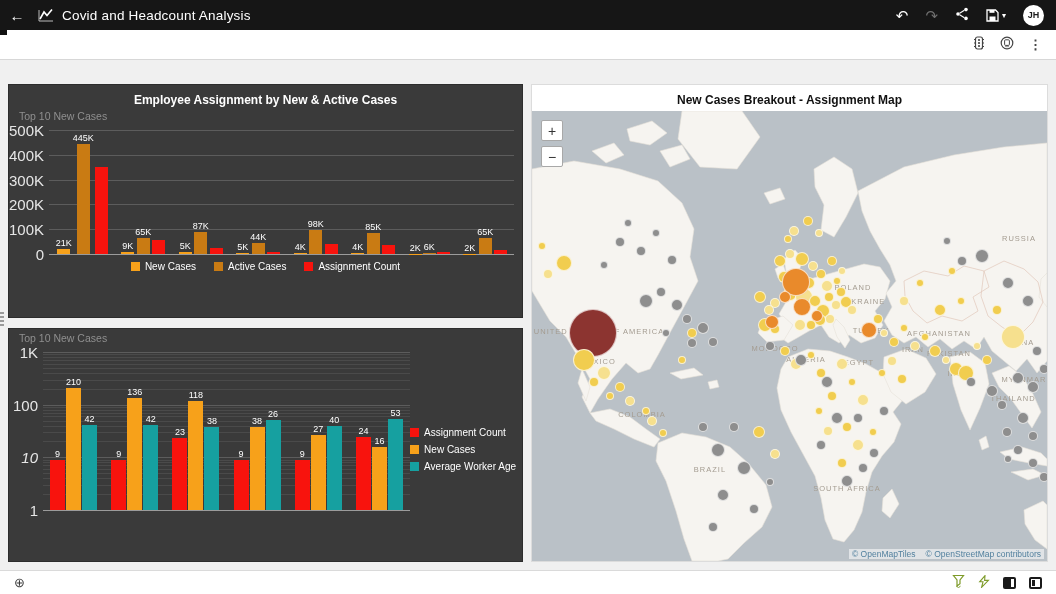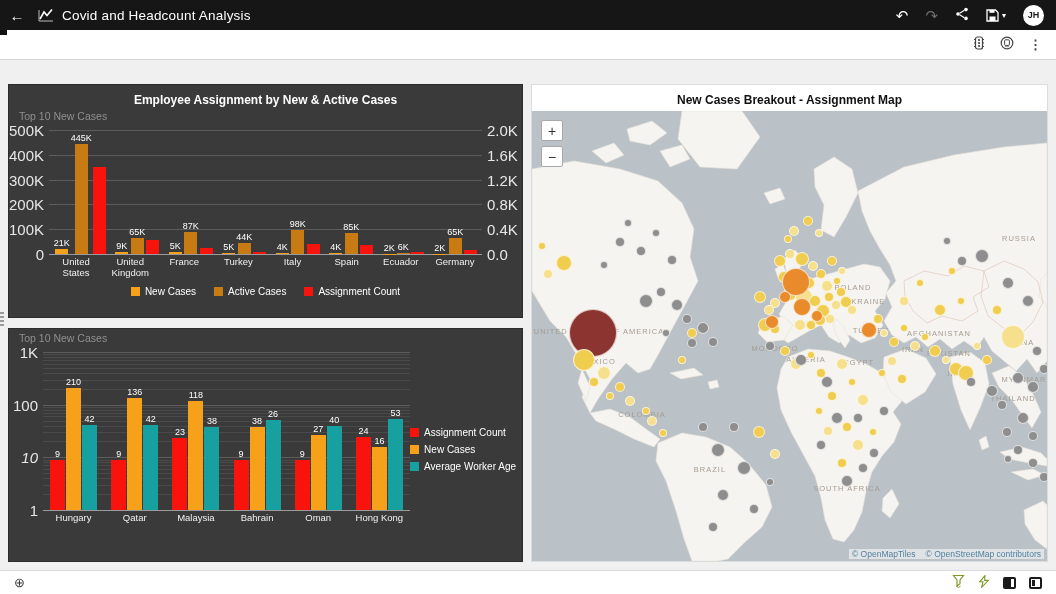--- a/index.html
+++ b/index.html
@@ -270,39 +270,21 @@
               <div class="bcol">
                 <span class="blabel">65K</span>
                 <div class="bar" style="height: 13%; background: rgb(201, 123, 19);"></div>
               </div>
               <div class="bcol">
                 <div class="bar" style="height: 3%; background: rgb(248, 19, 13);"></div>
               </div>
             </div>
           </div>
         </div>
-      <div class="yax r" id="c1yr">
-          <span style="top: 0%;">2.0K</span>
-          <span style="top: 20%;">1.6K</span>
-          <span style="top: 40%;">1.2K</span>
-          <span style="top: 60%;">0.8K</span>
-          <span style="top: 80%;">0.4K</span>
-          <span style="top: 100%;">0.0</span>
-        </div>
     </div>
-    <div class="xlabels" id="c1x">
-        <span>United States</span>
-        <span>United Kingdom</span>
-        <span>France</span>
-        <span>Turkey</span>
-        <span>Italy</span>
-        <span>Spain</span>
-        <span>Ecuador</span>
-        <span>Germany</span>
-      </div>
     <div class="legend" id="c1leg">
         <span class="item">
           <span class="sw" style="background: rgb(247, 161, 26);"></span>
           <span>New Cases</span>
         </span>
         <span class="item">
           <span class="sw" style="background: rgb(201, 123, 19);"></span>
           <span>Active Cases</span>
         </span>
         <span class="item">
@@ -431,28 +413,20 @@
                 <div class="bar" style="height: 40.1373%; background: rgb(247, 161, 26);"></div>
               </div>
               <div class="bcol">
                 <span class="blabel">53</span>
                 <div class="bar" style="height: 57.4759%; background: rgb(22, 160, 160);"></div>
               </div>
             </div>
           </div>
         </div>
     </div>
-    <div class="xlabels" id="c2x">
-        <span>Hungary</span>
-        <span>Qatar</span>
-        <span>Malaysia</span>
-        <span>Bahrain</span>
-        <span>Oman</span>
-        <span>Hong Kong</span>
-      </div>
     <div class="legend2" id="c2leg">
         <div class="item">
           <span class="sw" style="background: rgb(248, 19, 13);"></span>
           <span>Assignment Count</span>
         </div>
         <div class="item">
           <span class="sw" style="background: rgb(247, 161, 26);"></span>
           <span>New Cases</span>
         </div>
         <div class="item">

